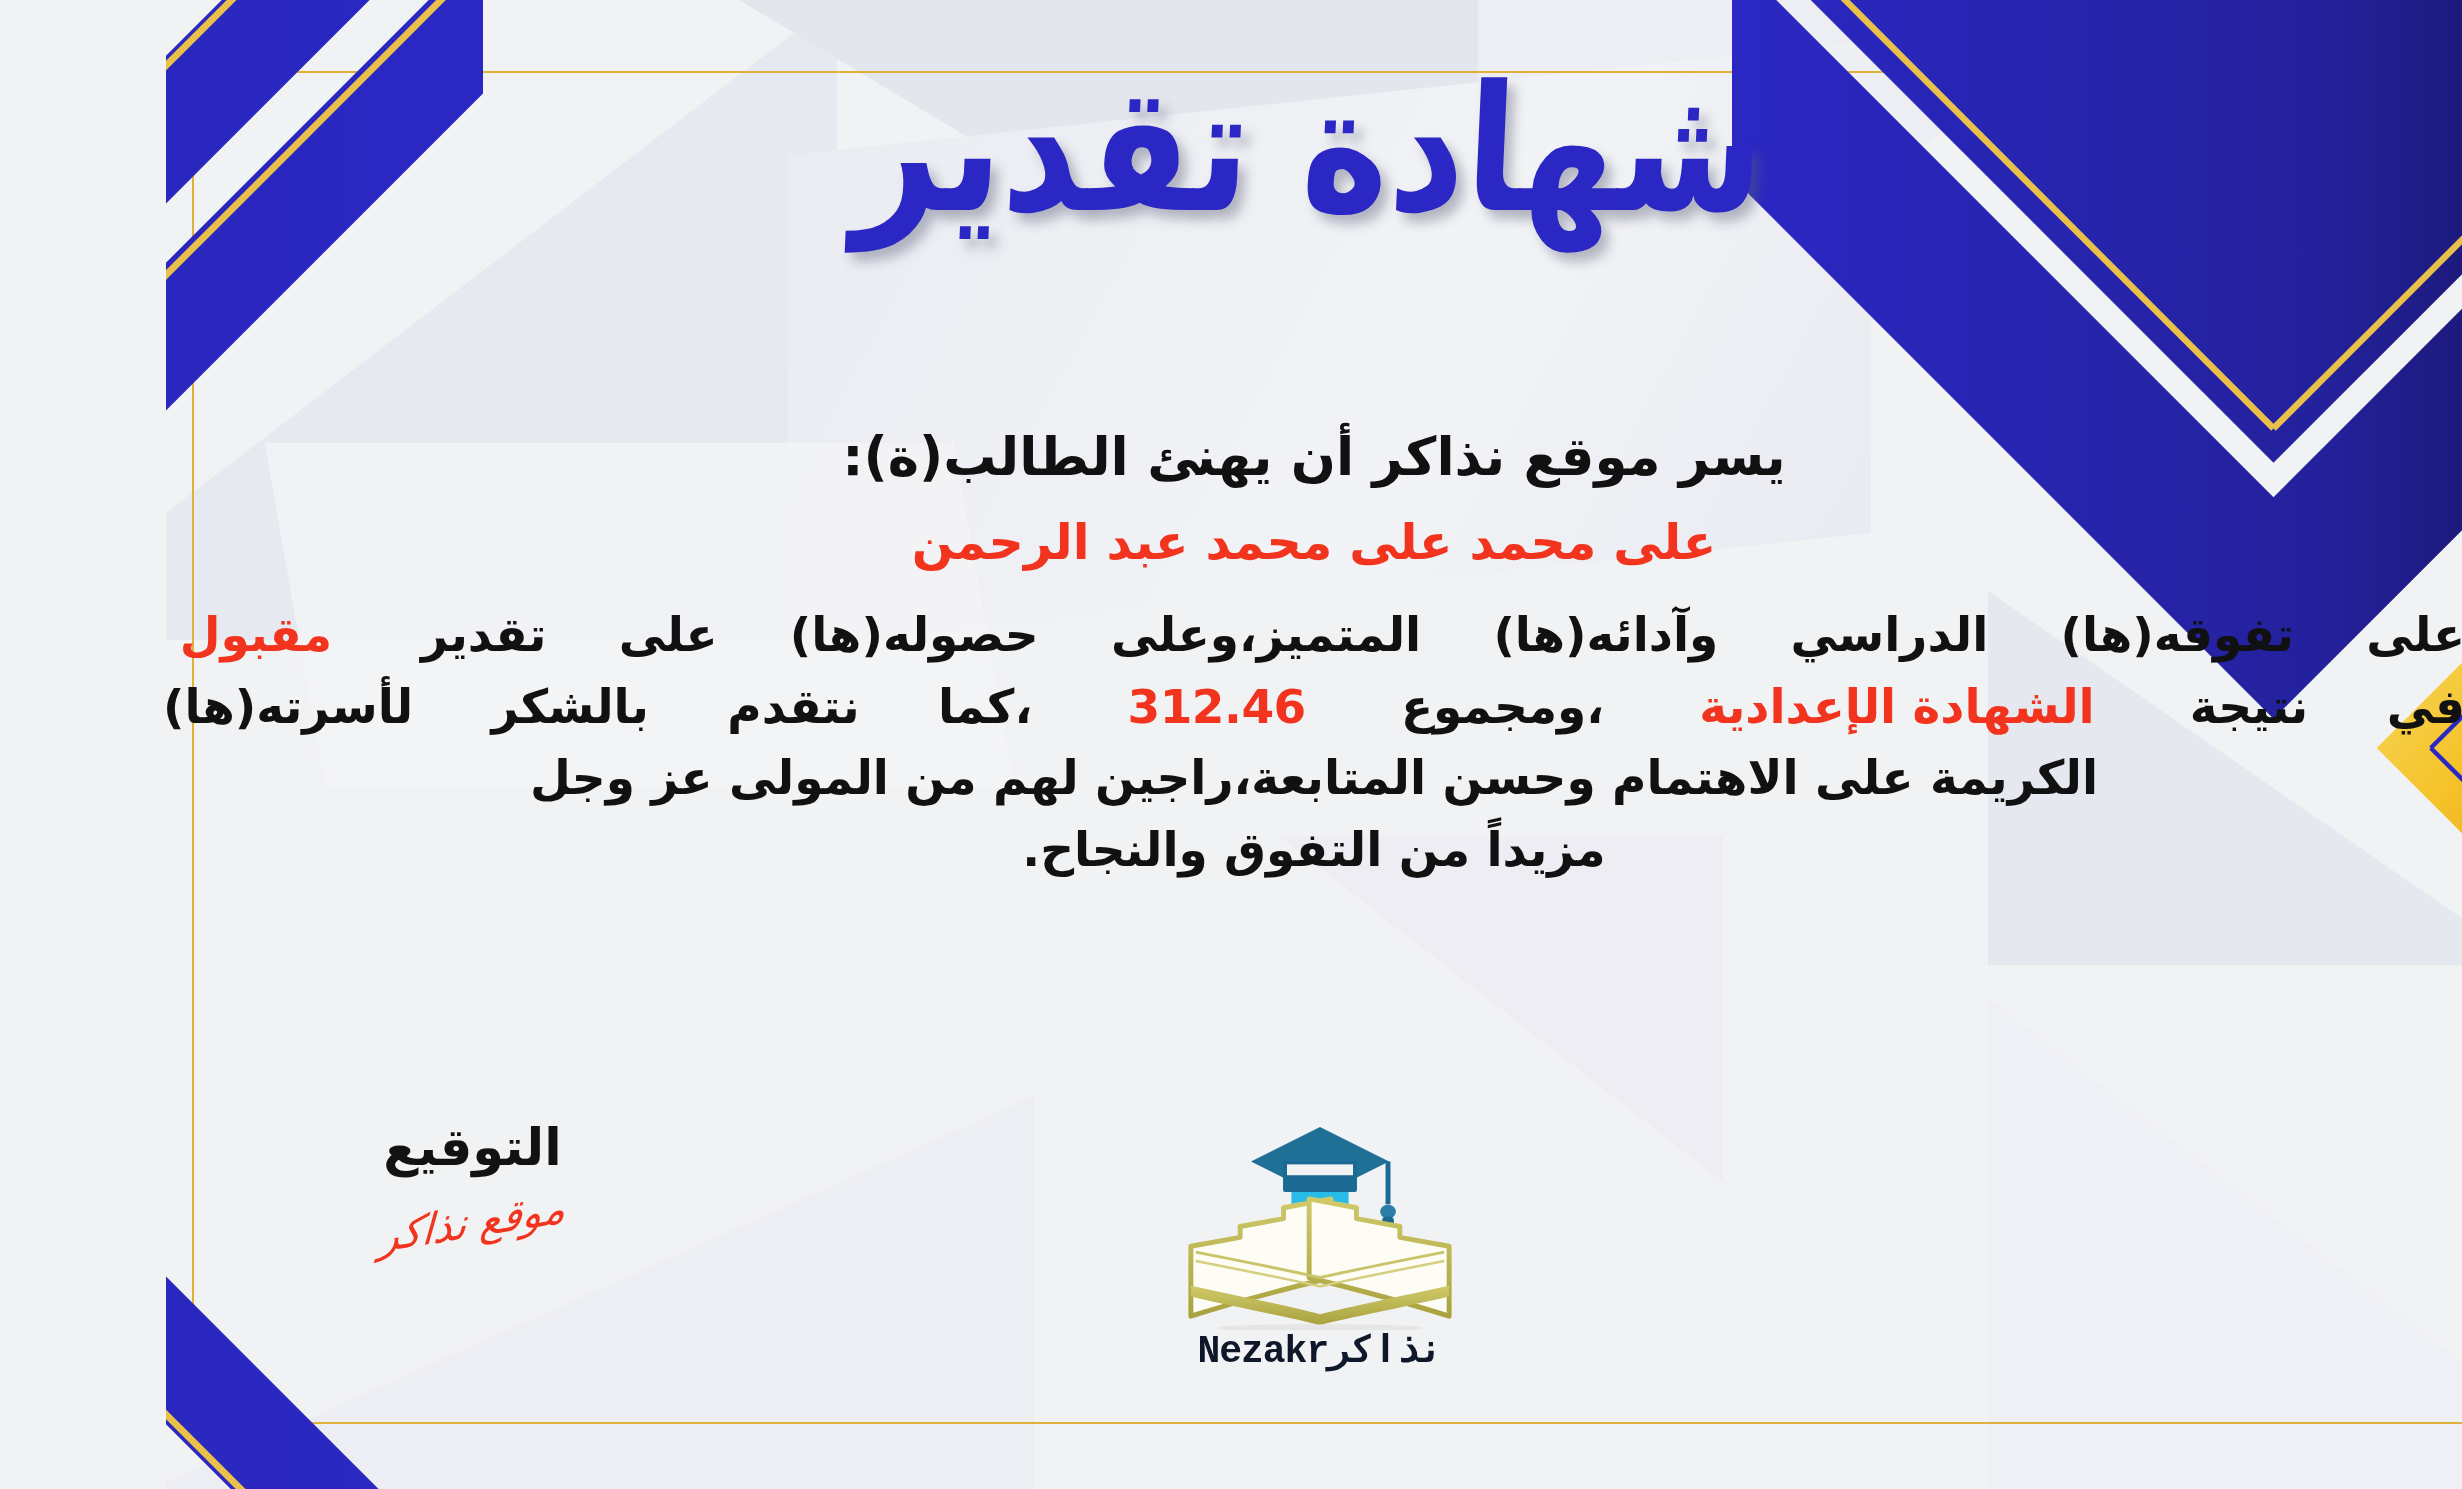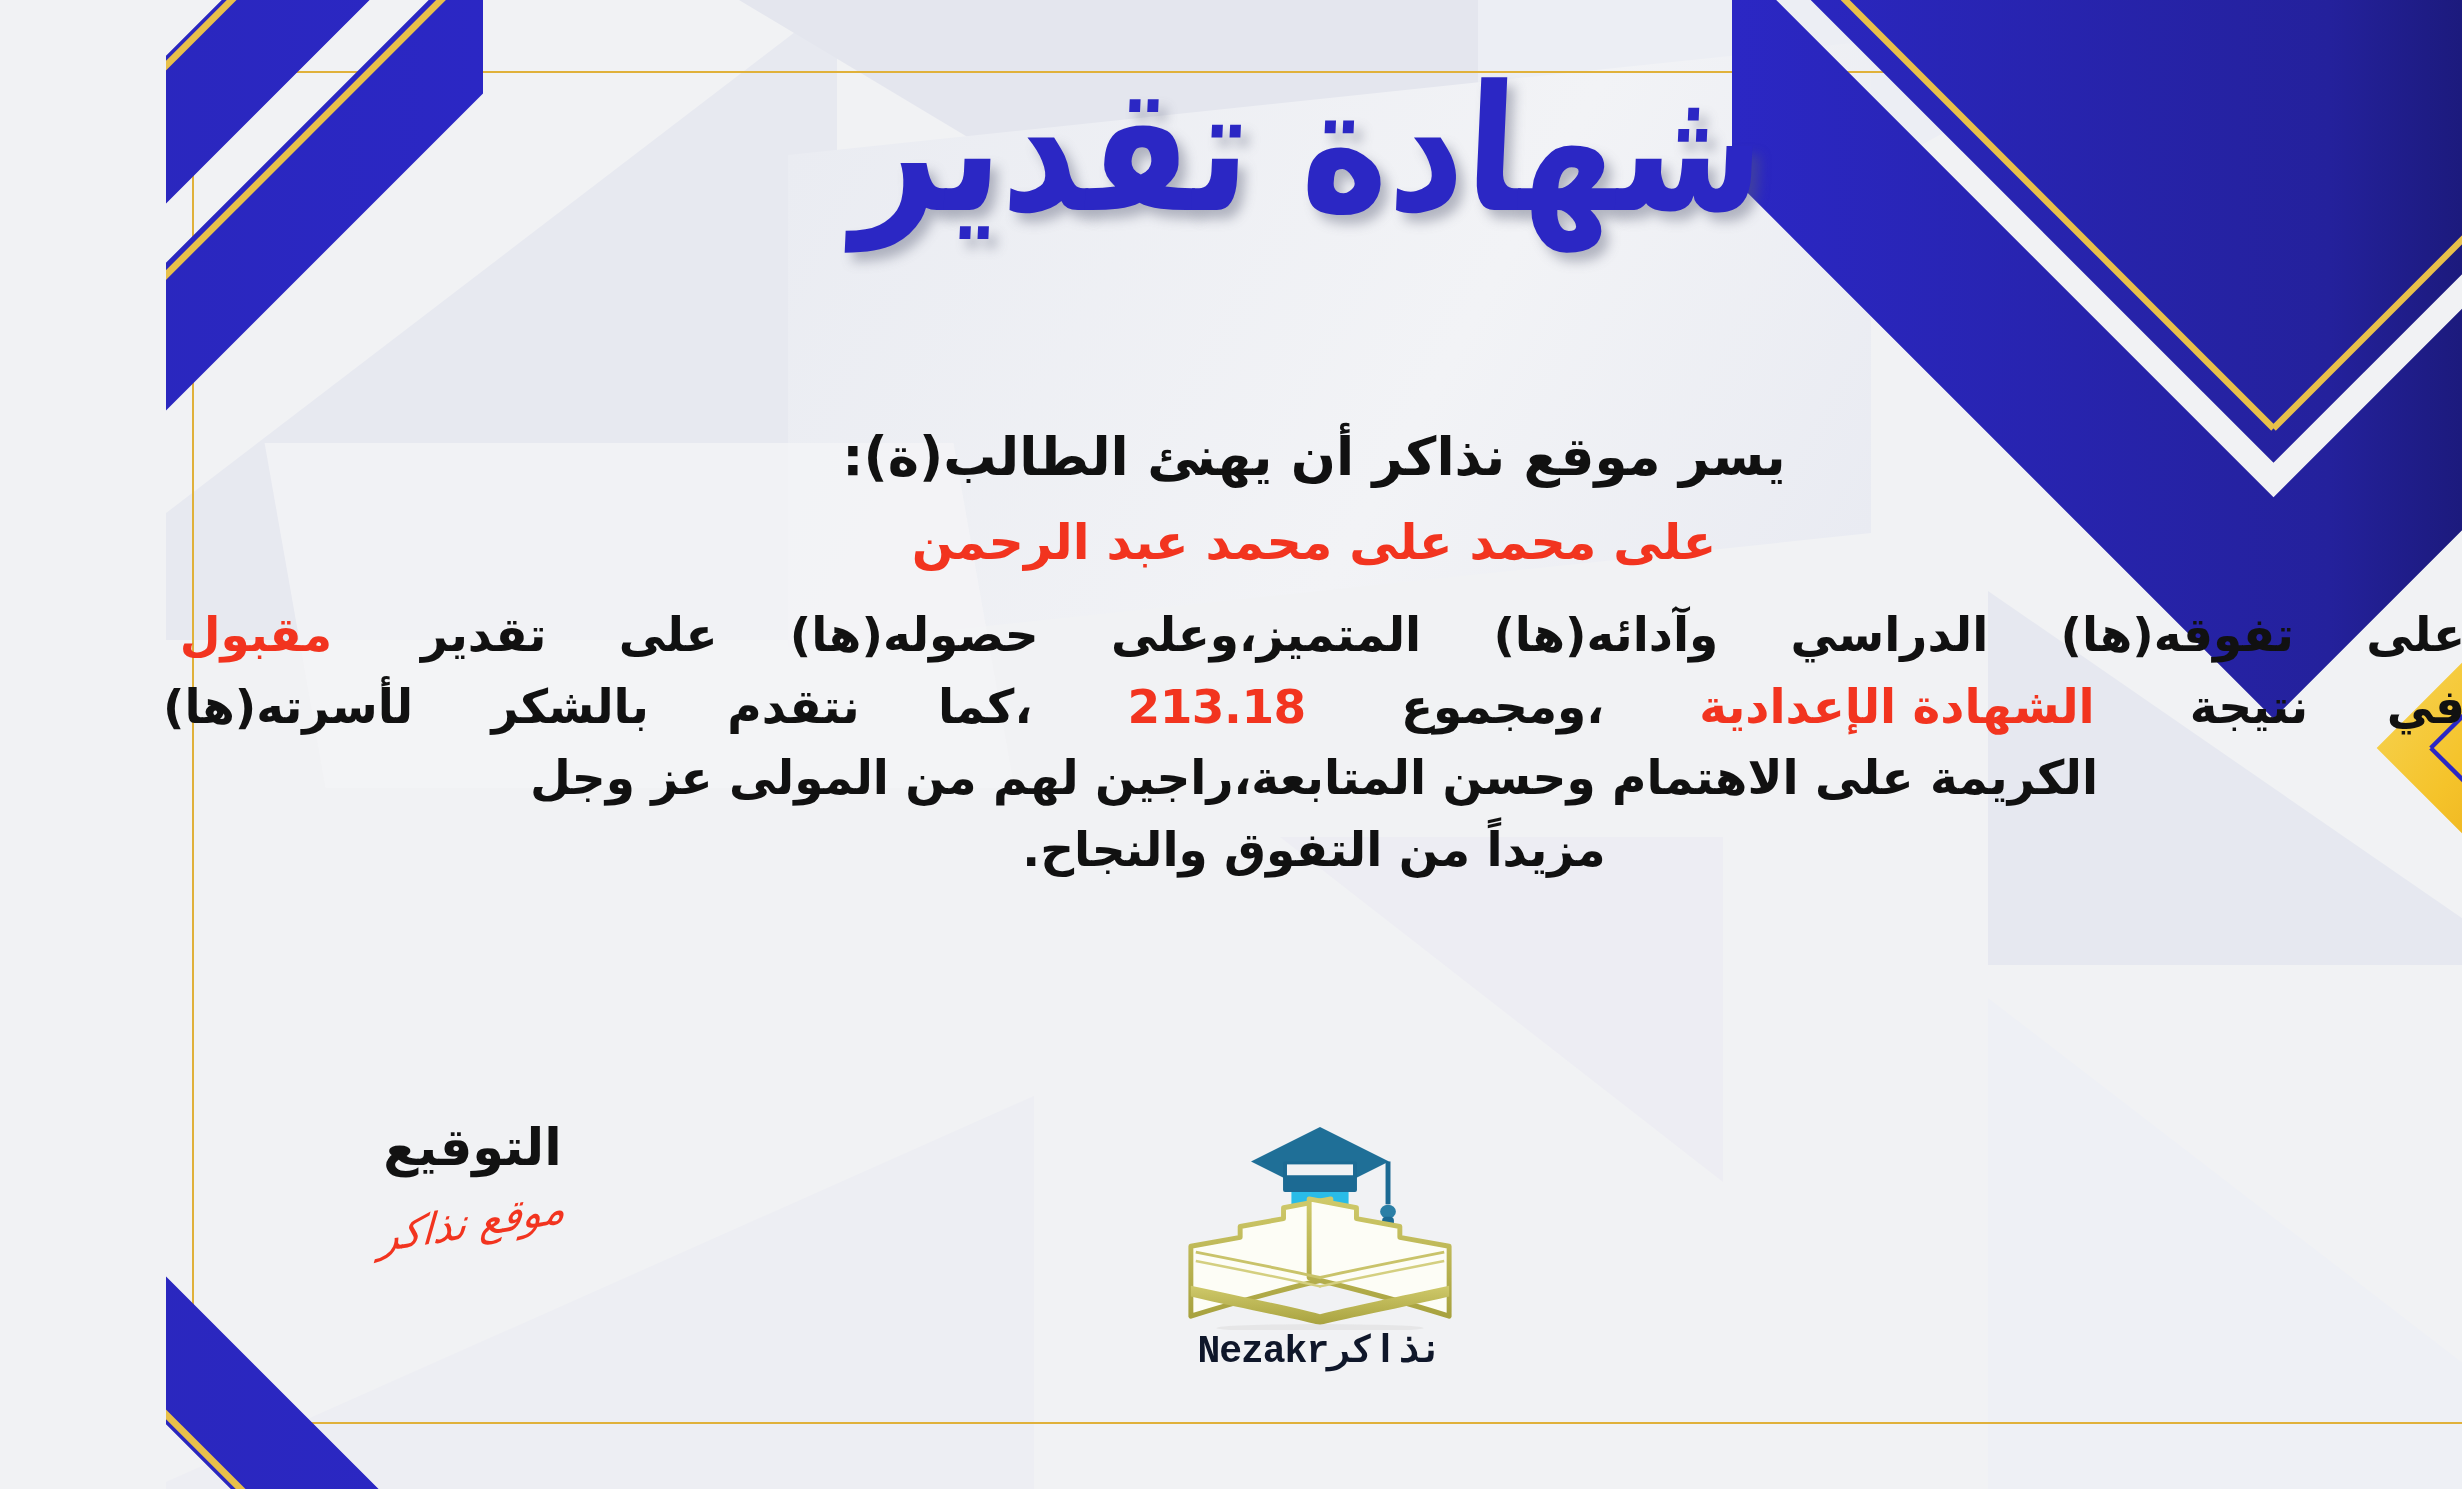--- a/index.html
+++ b/index.html
@@ -233,21 +233,21 @@
 
       <span class="para-line just">
         <span>على تفوقه(ها) الدراسي وآدائه(ها) المتميز،وعلى حصوله(ها) على تقدير</span>
         <span class="hl spaced">مقبول</span>
       </span>
 
       <span class="para-line just">
         <span>في نتيجة</span>
         <span class="hl spaced">الشهادة الإعدادية</span>
         <span>،ومجموع</span>
-        <span class="hl spaced">213.18</span>
+        <span class="hl spaced">312.46</span>
         <span>،كما نتقدم بالشكر لأسرته(ها)</span>
       </span>
 
       <span class="para-line r3">الكريمة على الاهتمام وحسن المتابعة،راجين لهم من المولى عز وجل</span>
 
       <span class="para-line r4">مزيداً من التفوق والنجاح.</span>
     </div>
   </div>
 
   <div class="sig-wrap">

